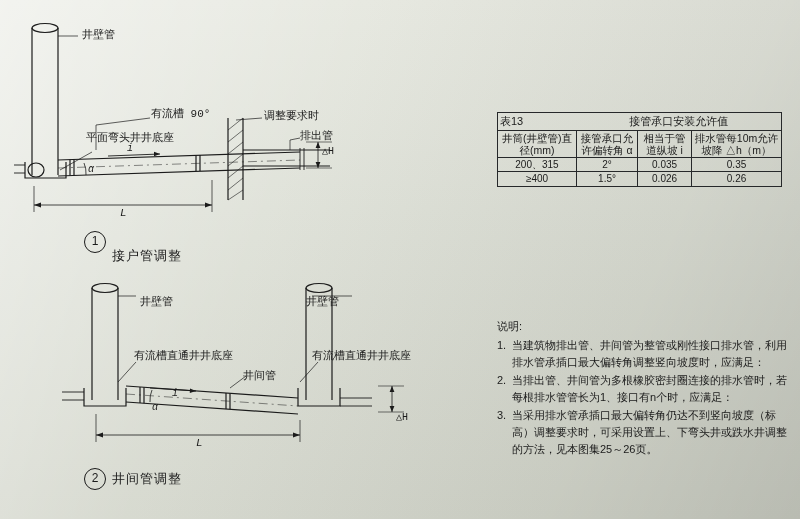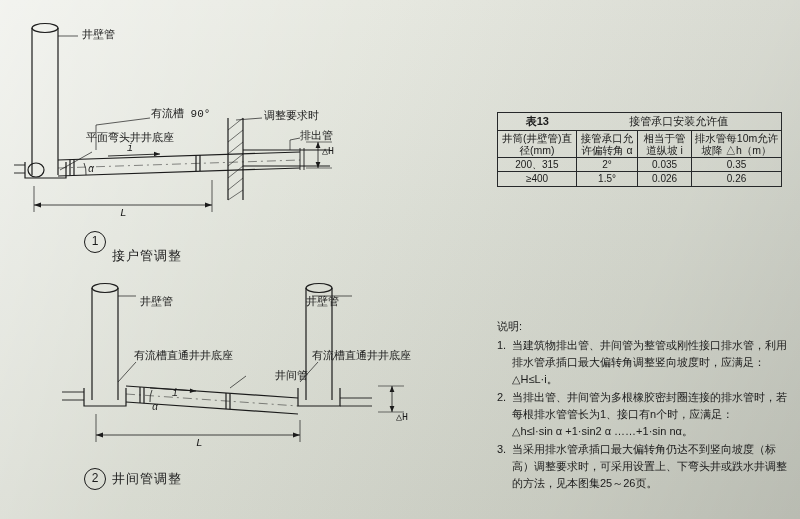--- a/index.html
+++ b/index.html
@@ -168,34 +168,34 @@
     <path d="M118 102 L136 82" stroke-width="0.7"></path>
     <path d="M300 102 L318 82" stroke-width="0.7"></path>
     <path d="M230 108 L246 96" stroke-width="0.7"></path>
   </g>
 </svg>
 
 <div class="lbl" style="left:140px;top:296px;">井壁管</div>
 <div class="lbl" style="left:306px;top:296px;">井壁管</div>
 <div class="lbl" style="left:134px;top:350px;">有流槽直通井井底座</div>
 <div class="lbl" style="left:312px;top:350px;">有流槽直通井井底座</div>
-<div class="lbl" style="left:243px;top:370px;margin-left:32px;">井间管</div>
+<div class="lbl" style="left:243px;top:370px;">井间管</div>
 <div class="lbl it sm" style="left:172px;top:388px;">i</div>
 <div class="lbl it sm" style="left:152px;top:402px;">α</div>
 <div class="lbl sm" style="left:396px;top:412px;">△H</div>
 <div class="lbl it" style="left:196px;top:437px;">L</div>
 
 <div class="circ-num" style="left:84px;top:468px;">2</div>
 <div class="cap" style="left:112px;top:470px;">井间管调整</div>
 
 <div id="tbl-wrap">
   <table>
     <tbody>
       <tr class="tbl-title">
-        <td style="border-right:none;text-align:center;width:74px;font-weight:bold;">表13</td>
+        <td style="border-right:none;text-align:left;width:74px;">表13</td>
         <td colspan="3" style="border-left:none;">接管承口安装允许值</td>
       </tr>
       <tr class="thead-row">
         <td class="t-left">井筒(井壁管)直径(mm)</td>
         <td>接管承口允许偏转角 α</td>
         <td>相当于管道纵坡 i</td>
         <td>排水管每10m允许坡降 △h（m）</td>
       </tr>
       <tr>
         <td>200、315</td>
@@ -213,29 +213,27 @@
   </table>
 </div>
 
 <div id="notes">
   <div class="n-title">说明:</div>
 
   <div class="n-item">
     <div class="n-no">1.</div>
     <div class="n-txt">
       <span>当建筑物排出管、井间管为整管或刚性接口排水管，利用排水管承插口最大偏转角调整竖向坡度时，应满足：</span>
-      <span class="ind">△H≤L·i。</span>
     </div>
   </div>
 
   <div class="n-item">
     <div class="n-no">2.</div>
     <div class="n-txt">
       <span>当排出管、井间管为多根橡胶密封圈连接的排水管时，若每根排水管管长为1、接口有n个时，应满足：</span>
-      <span class="ind">△h≤l·sin α +1·sin2 α ……+1·sin nα。</span>
     </div>
   </div>
 
   <div class="n-item">
     <div class="n-no">3.</div>
     <div class="n-txt">当采用排水管承插口最大偏转角仍达不到竖向坡度（标高）调整要求时，可采用设置上、下弯头井或跌水井调整的方法，见本图集25～26页。</div>
   </div>
 </div>
 
 </body></html>

